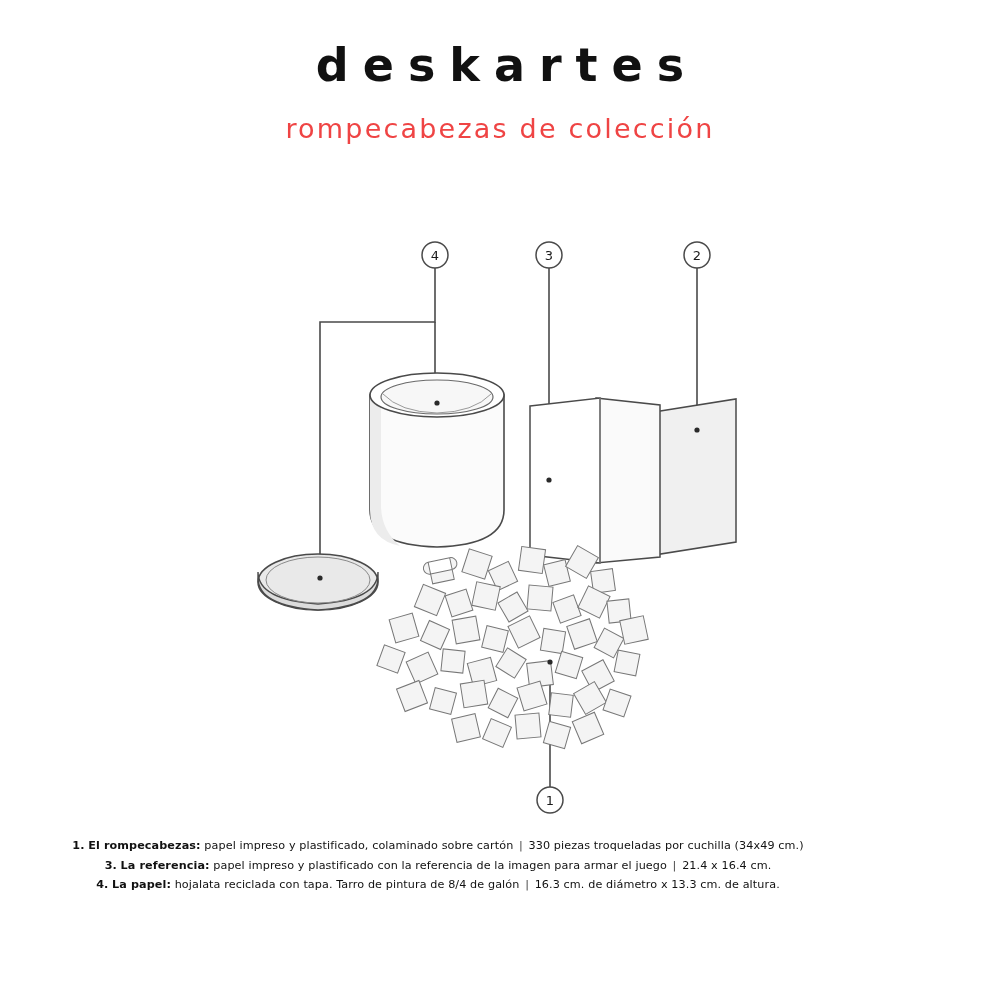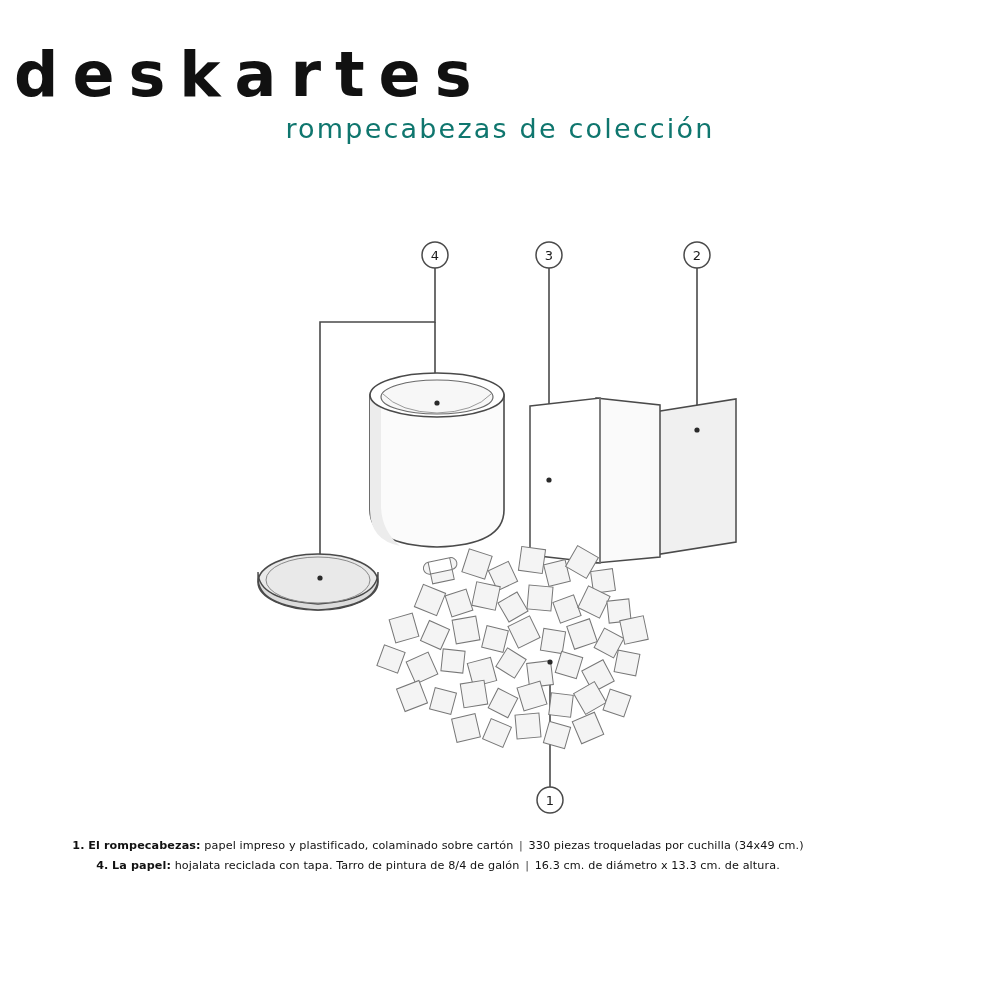--- a/index.html
+++ b/index.html
@@ -15,37 +15,38 @@
     color: #1a1a1a;
     overflow: hidden;
   }
 
   
   .brand {
     position: absolute;
     top: 38px;
     left: 0;
     width: 1000px;
-    font-size: 62px;
+    text-align: center;
+    font-size: 46px;
     font-weight: 700;
     letter-spacing: 14px;
     text-indent: 14px;
     color: #111111;
     font-family: "DejaVu Sans", "Liberation Sans", sans-serif;
   }
   .tagline {
     position: absolute;
     top: 113px;
     left: 0;
     width: 1000px;
     text-align: center;
     font-size: 27px;
     font-weight: 400;
     letter-spacing: 2.2px;
-    color: #0f766e;
+    color: #ef4444;
   }
 
   
   .diagram {
     position: absolute;
     top: 0;
     left: 0;
     width: 1000px;
     height: 1000px;
   }
@@ -215,19 +216,26 @@
 
 <div class="legend">
   <div class="legend-line">
     <span class="num">1.</span>
     <span class="item">El rompecabezas:</span>
     <span class="desc">papel impreso y plastificado, colaminado sobre cartón</span>
     <span class="sep">|</span>
     <span class="desc">330 piezas troqueladas por cuchilla (34x49 cm.)</span>
   </div>
   <div class="legend-line">
+    <span class="num">3.</span>
+    <span class="item">La referencia:</span>
+    <span class="desc">papel impreso y plastificado con la referencia de la imagen para armar el juego</span>
+    <span class="sep">|</span>
+    <span class="desc">21.4 x 16.4 cm.</span>
+  </div>
+  <div class="legend-line">
     <span class="num">4.</span>
     <span class="item">La papel:</span>
     <span class="desc">hojalata reciclada con tapa. Tarro de pintura de 8/4 de galón</span>
     <span class="sep">|</span>
     <span class="desc">16.3 cm. de diámetro x 13.3 cm. de altura.</span>
   </div>
 </div>
 
 </body></html>

